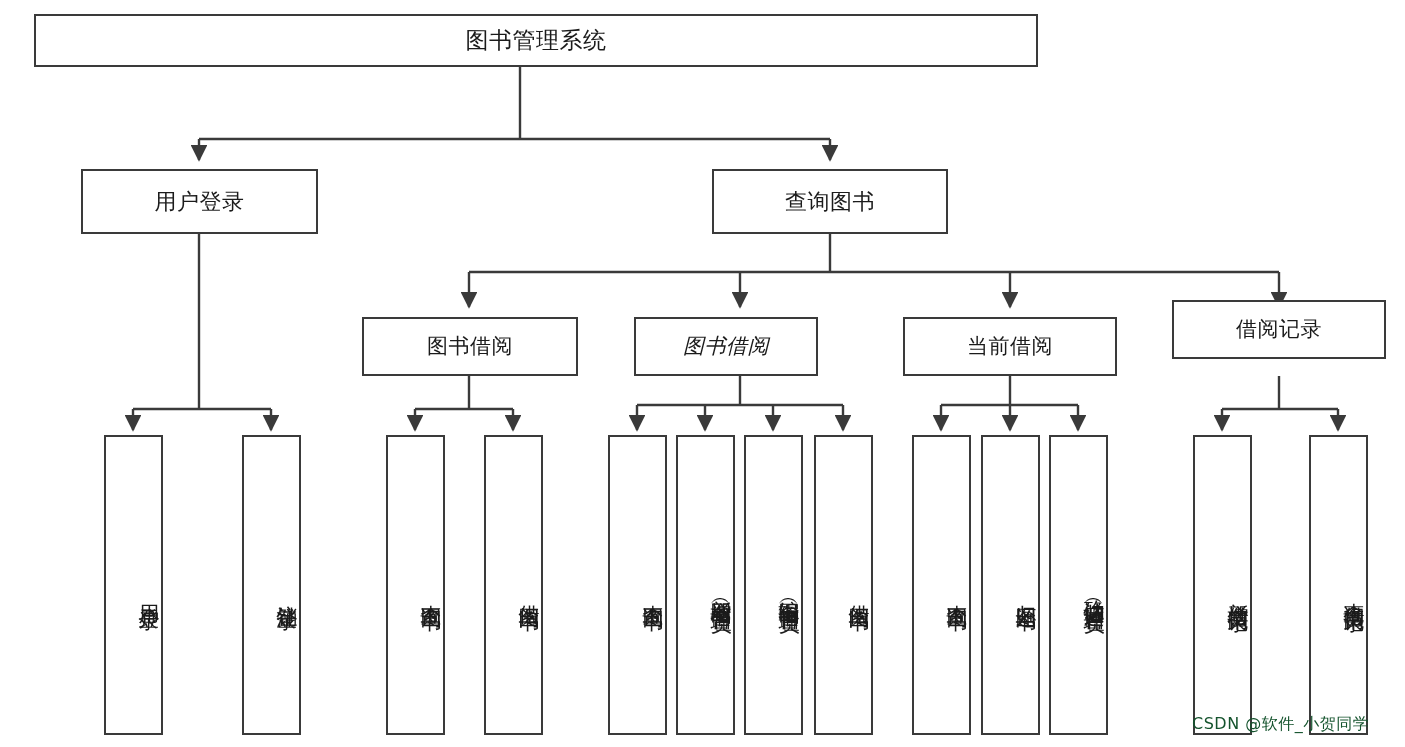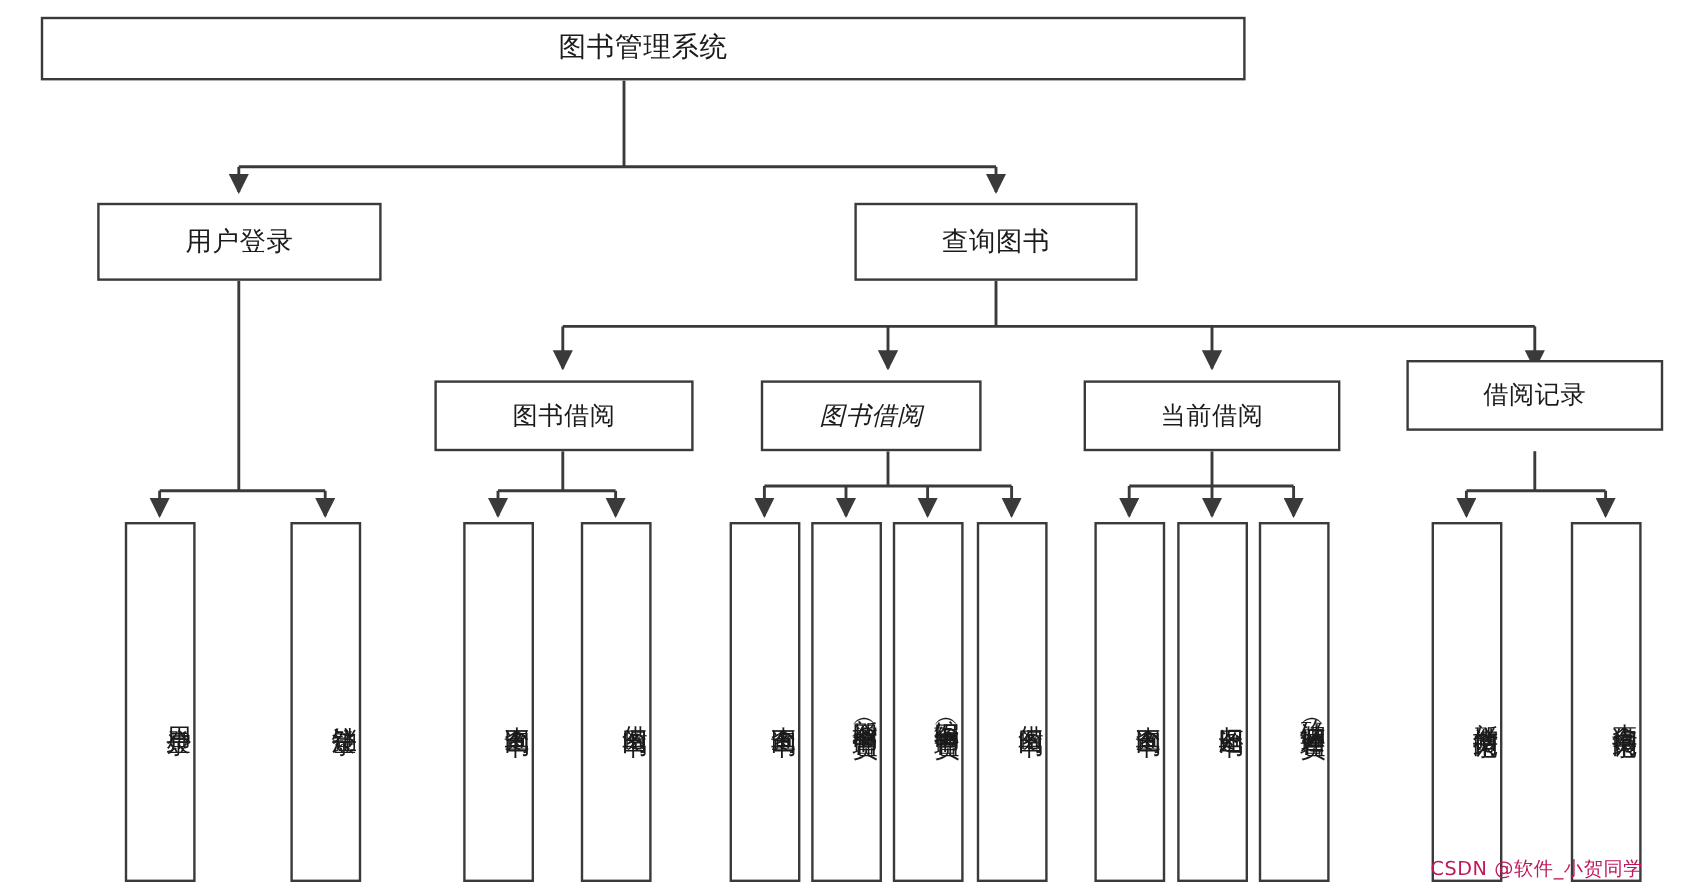--- a/index.html
+++ b/index.html
@@ -53,21 +53,21 @@
     padding-top: 14px;
     letter-spacing: 2px;
   }
   .n-root .label { font-size: 23px; }
   .n-l2 .label   { font-size: 22px; }
   .n-l3 .label   { font-size: 21px; }
   .node.vert .label { font-size: 21px; }
 
   .watermark {
     position: absolute;
-    color: #be185d;
+    color: #14532d;
     font-size: 16px;
     letter-spacing: 0.5px;
     white-space: nowrap;
     user-select: none;
   }
 </style>
 </head>
 <body>
 
 <div id="canvas">

